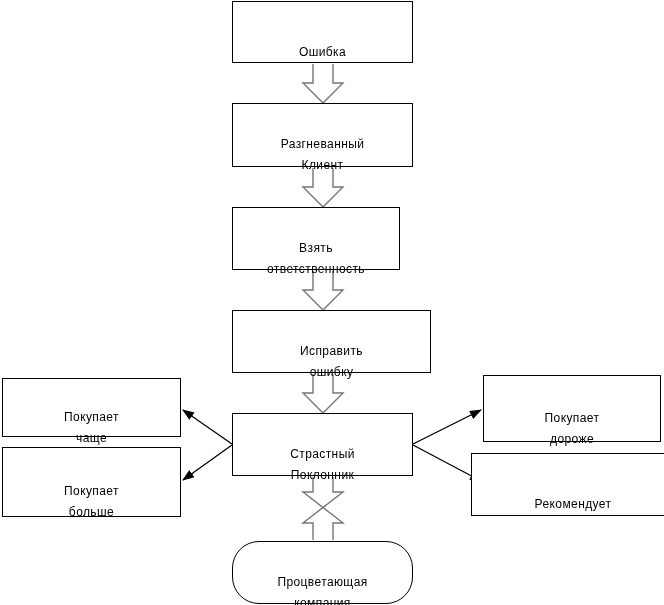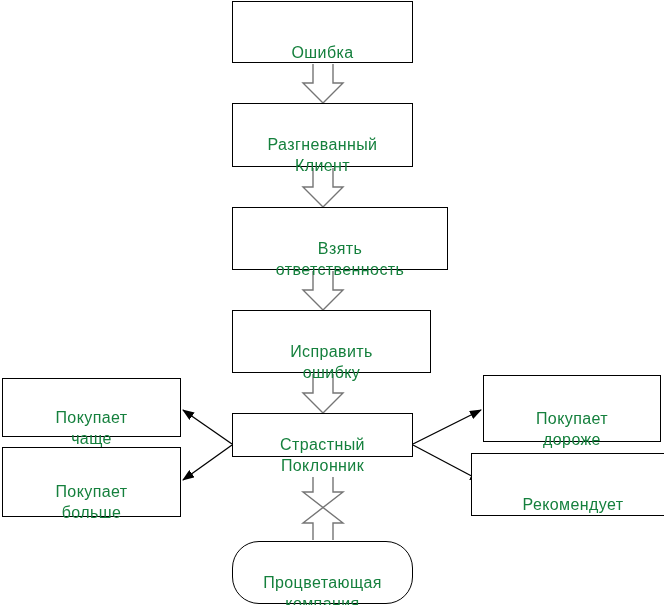--- a/index.html
+++ b/index.html
@@ -20,32 +20,32 @@
     box-sizing: border-box;
     border: 1.5px solid #000000;
     background: #ffffff;
     display: flex;
     align-items: center;
     justify-content: center;
     text-align: center;
   }
   .node .label {
     white-space: pre-line;
-    font-size: 16px;
+    font-size: 12px;
     line-height: 21px;
     letter-spacing: 0.4px;
-    color: #15803d;
+    color: #000000;
     margin-top: 40px;
   }
   
   .n-error              { left: 232px; top: 1px;   width: 181px; height: 62px; }
   .n-angry-client       { left: 232px; top: 103px; width: 181px; height: 64px; justify-content: center; }
-  .n-take-responsibility{ left: 232px; top: 207px; width: 216px; height: 63px; }
+  .n-take-responsibility{ left: 232px; top: 207px; width: 168px; height: 63px; }
   .n-fix-error          { left: 232px; top: 310px; width: 199px; height: 63px; }
-  .n-raving-fan         { left: 232px; top: 413px; width: 181px; height: 44px; }
+  .n-raving-fan         { left: 232px; top: 413px; width: 181px; height: 63px; }
   .n-thriving-company   { left: 232px; top: 541px; width: 181px; height: 63px; border-radius: 27px; }
   
   .n-buys-more-often    { left: 2px;   top: 378px; width: 179px; height: 59px; }
   .n-buys-more          { left: 2px;   top: 447px; width: 179px; height: 70px; }
   
   .n-buys-dearer        { left: 483px; top: 375px; width: 178px; height: 67px; }
   .n-recommends         { left: 471px; top: 453px; width: 204px; height: 63px; }
 
   #arrow-layer {
     position: absolute;

